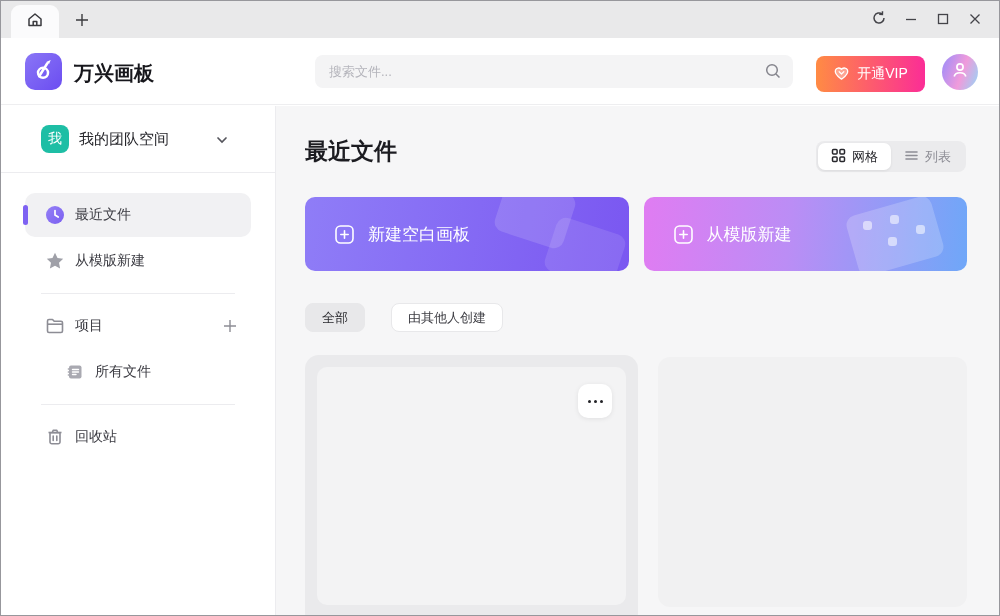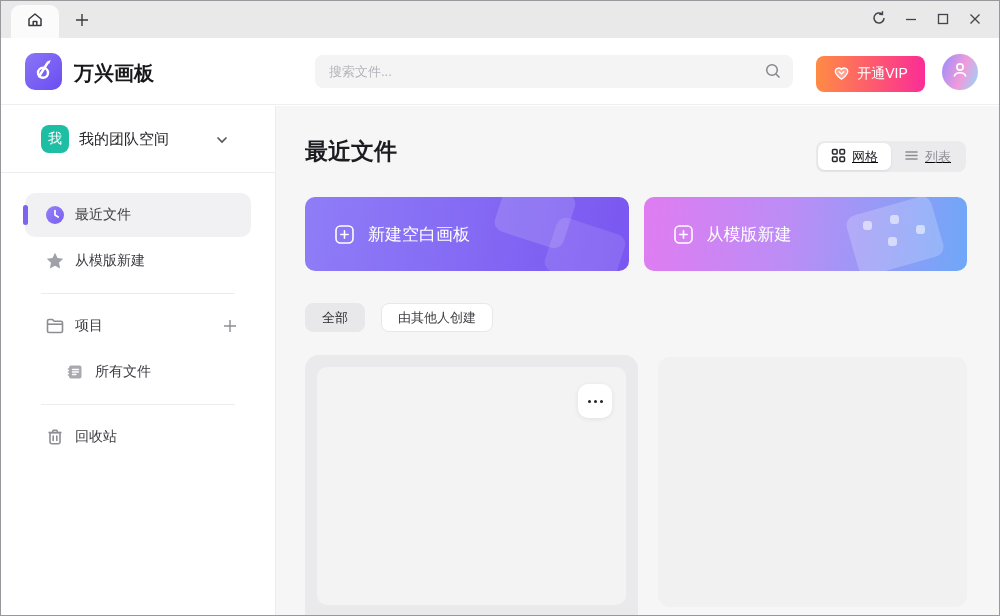--- a/index.html
+++ b/index.html
@@ -53,39 +53,39 @@
   .nav-item.active { background:#f1f1f3; }
   .active-bar { position:absolute; left:-2px; top:12px; width:5px; height:20px; border-radius:3px; background:#7E62F2; }
   .nav-add { position:absolute; right:12px; top:13px; width:18px; height:18px; display:flex;
              align-items:center; justify-content:center; cursor:pointer; }
   .nav-divider { height:1px; background:#ececef; margin:10px 40px; }
 
   
   .main { position:absolute; top:106px; left:276px; right:1px; bottom:1px; background:#f6f6f7; overflow:hidden; }
   .page-title { position:absolute; left:29px; top:30px; font-size:23px; font-weight:700; color:#1c1c21; }
   .view-toggle { position:absolute; right:33px; top:35px; height:31px; background:#ebebed; border-radius:8px;
-                 display:flex; align-items:flex-start; padding:2px;text-decoration:underline; }
+                 display:flex; align-items:flex-start; padding:2px; }
   .seg { height:27px; border-radius:7px; display:flex; align-items:center; gap:6px; padding:0 13px;
          font-size:13px; color:#8d8d95; cursor:pointer; }
   .seg.active { background:#fff; color:#27272c; box-shadow:0 1px 3px rgba(0,0,0,.07); }
 
   .create-row { position:absolute; left:29px; right:32px; top:91px; height:74px; display:flex; gap:15px; }
   .create-btn { flex:1; border:none; border-radius:10px; position:relative; overflow:hidden; cursor:pointer;
                 display:flex; align-items:center; color:#fff; font-size:17px; font-family:inherit; }
   .create-btn .cb-ico { margin-left:29px; display:flex; }
   .create-btn .cb-lbl { margin-left:13px; }
   .btn-blank { background:linear-gradient(100deg,#8F7DF7 0%,#7A57F1 100%); }
   .btn-tpl { background:linear-gradient(95deg,#E07CF2 0%,#BB8DF5 45%,#6FA7F8 100%); }
   .decor { position:absolute; border-radius:10px; background:rgba(255,255,255,.14); }
   .d1 { width:72px; height:56px; right:58px; top:-12px; transform:rotate(18deg); }
   .d2 { width:72px; height:56px; right:8px; top:28px; transform:rotate(18deg); background:rgba(255,255,255,.11); }
   .d3 { width:88px; height:62px; right:28px; top:8px; transform:rotate(-16deg); background:rgba(255,255,255,.2); }
   .dot { position:absolute; width:9px; height:9px; border-radius:3px; background:rgba(255,255,255,.55); }
 
-  .chips-row { position:absolute; left:29px; top:197px; display:flex; gap:16px; }
+  .chips-row { position:absolute; left:29px; top:197px; display:flex; gap:26px; }
   .chip { height:29px; padding:0 16px; border-radius:8px; display:flex; align-items:center; font-size:13px;
           color:#3c3c42; background:#fff; border:1px solid #e8e8ea; cursor:pointer; }
   .chip.active { background:#e8e8ea; border-color:#e8e8ea; color:#2b2b30; }
 
   .cards-row { position:absolute; left:29px; right:32px; top:249px; display:flex; gap:20px; align-items:flex-start; }
   .card-hover-ring { flex:1; background:#eaeaec; border-radius:14px; padding:12px; height:272px; }
   .card-inner { background:#f3f3f4; border-radius:10px; height:238px; position:relative; }
   .card-plain { flex:1; margin-top:2px; height:250px; background:#f1f1f2; border-radius:12px; }
   .more-btn { position:absolute; top:17px; right:14px; width:34px; height:34px; background:#fff; border:none;
               border-radius:10px; box-shadow:0 1px 5px rgba(0,0,0,.08); cursor:pointer;

